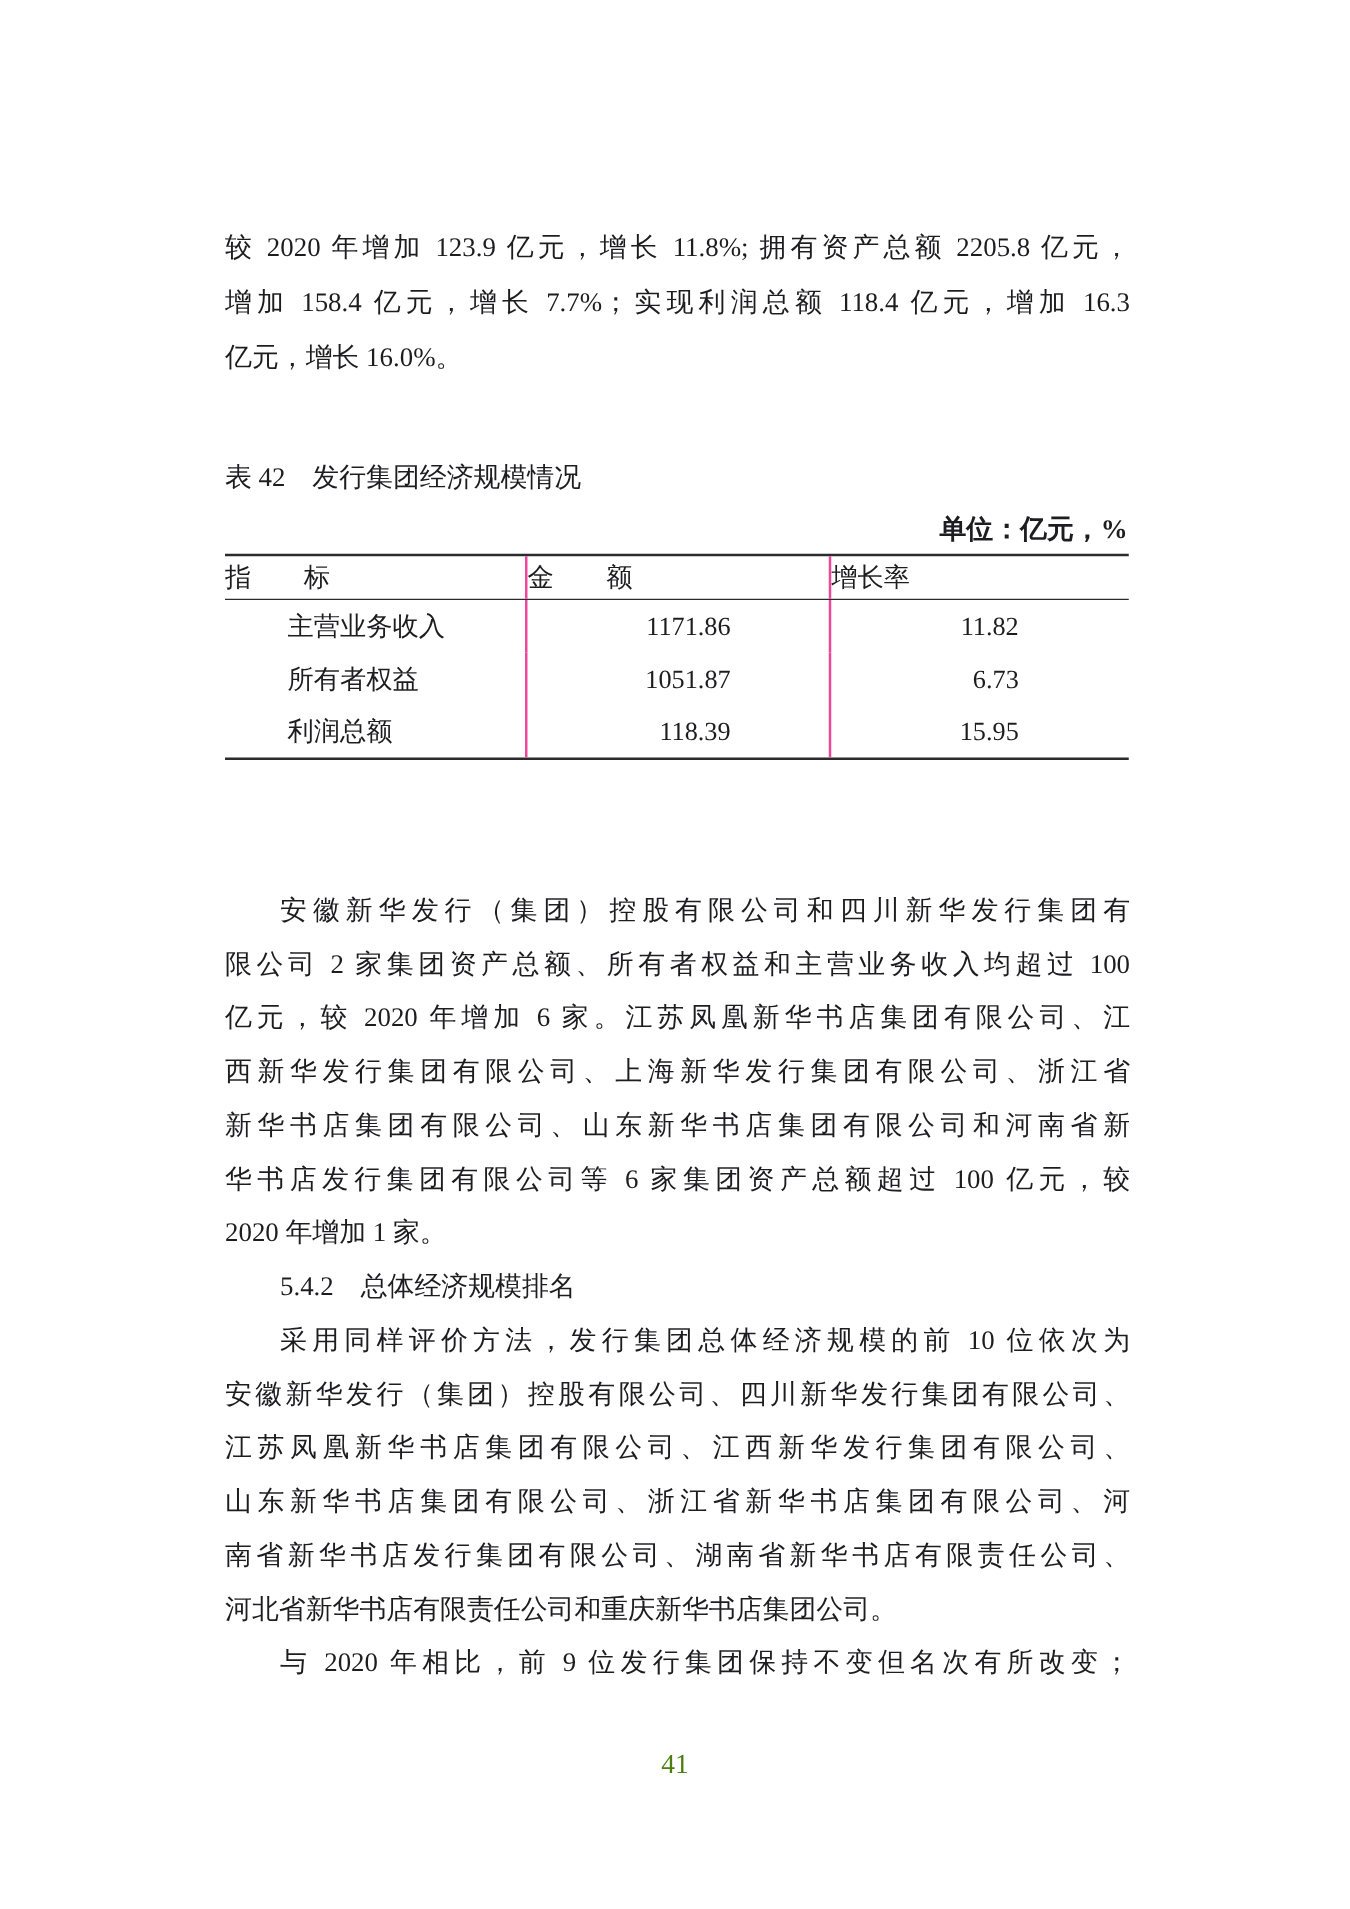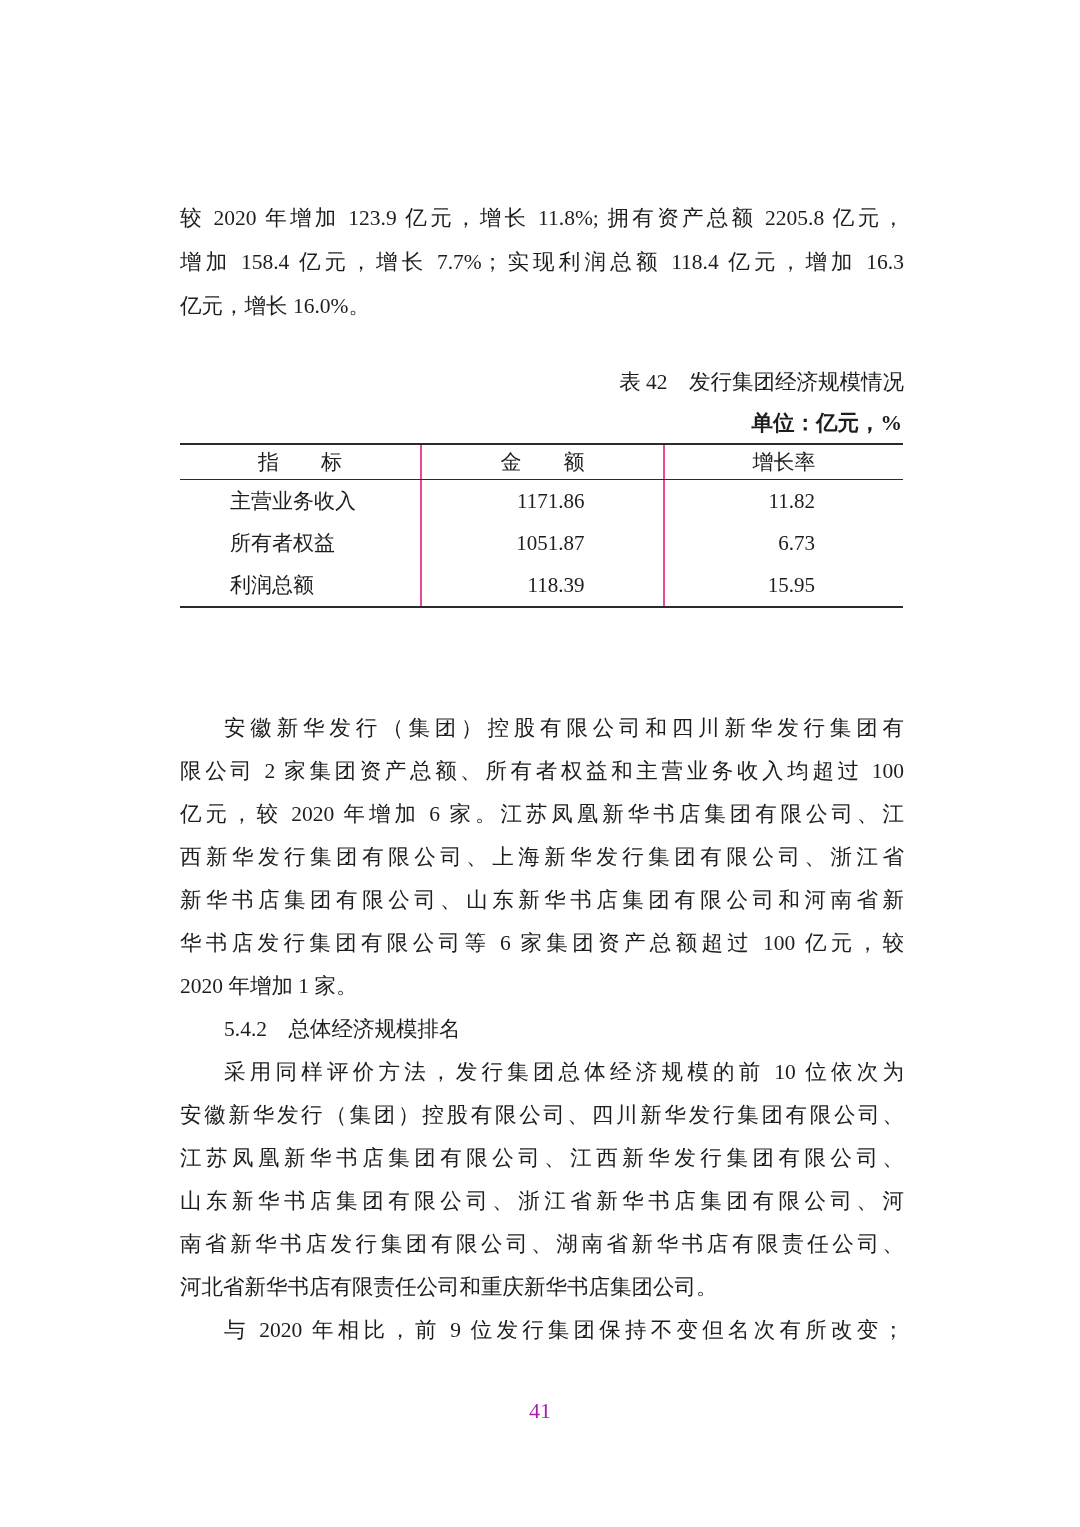--- a/index.html
+++ b/index.html
@@ -27,21 +27,21 @@
   .para.lh44 .line { line-height: 44px; }
   .para .line.last {
     text-align: left;
     text-align-last: left;
   }
   .para .line.indent { text-indent: 44px; }
 
   .caption {
     top: 360px;
     line-height: 44px;
-    text-align: right;
+    text-align: left;
   }
   .unit-note {
     top: 404px;
     line-height: 38px;
     text-align: right;
     padding-right: 2px;
     box-sizing: border-box;
     font-weight: bold;
   }
 
@@ -55,21 +55,20 @@
     font-size: 21px;
   }
   .tr {
     display: grid;
     grid-template-columns: 240px 243px 240px;
   }
   .tr .cell { overflow: hidden; }
   .tr-head .cell {
     height: 34px;
     line-height: 34px;
-    text-align: center;
   }
   .tr-head { border-bottom: 1.5px solid #2b2b2b; }
   .tr-body .cell {
     height: 42px;
     line-height: 42px;
   }
   .cell.c2, .cell.c3 { border-left: 2px solid #ec4899; }
   .cell.label {
     text-align: left;
     padding-left: 50px;
@@ -90,29 +89,29 @@
   }
 
   .page-number {
     position: absolute;
     left: 0;
     top: 1394px;
     width: 100%;
     text-align: center;
     font-size: 22px;
     line-height: 34px;
-    color: #a21caf;
+    color: #4d7c0f;
   }
 </style>
 </head>
 <body>
 
 <div class="page">
 
-  <div class="block para lh44" style="top:196px">
+  <div class="block para lh44" style="top:176px">
     <div class="line">较 2020 年增加 123.9 亿元，增长 11.8%; 拥有资产总额 2205.8 亿元，</div>
     <div class="line">增加 158.4 亿元，增长 7.7%；实现利润总额 118.4 亿元，增加 16.3</div>
     <div class="line last">亿元，增长 16.0%。</div>
   </div>
 
   <div class="block caption">表 42　发行集团经济规模情况</div>
 
   <div class="block unit-note">单位：亿元，%</div>
 
   <div class="tbl">

